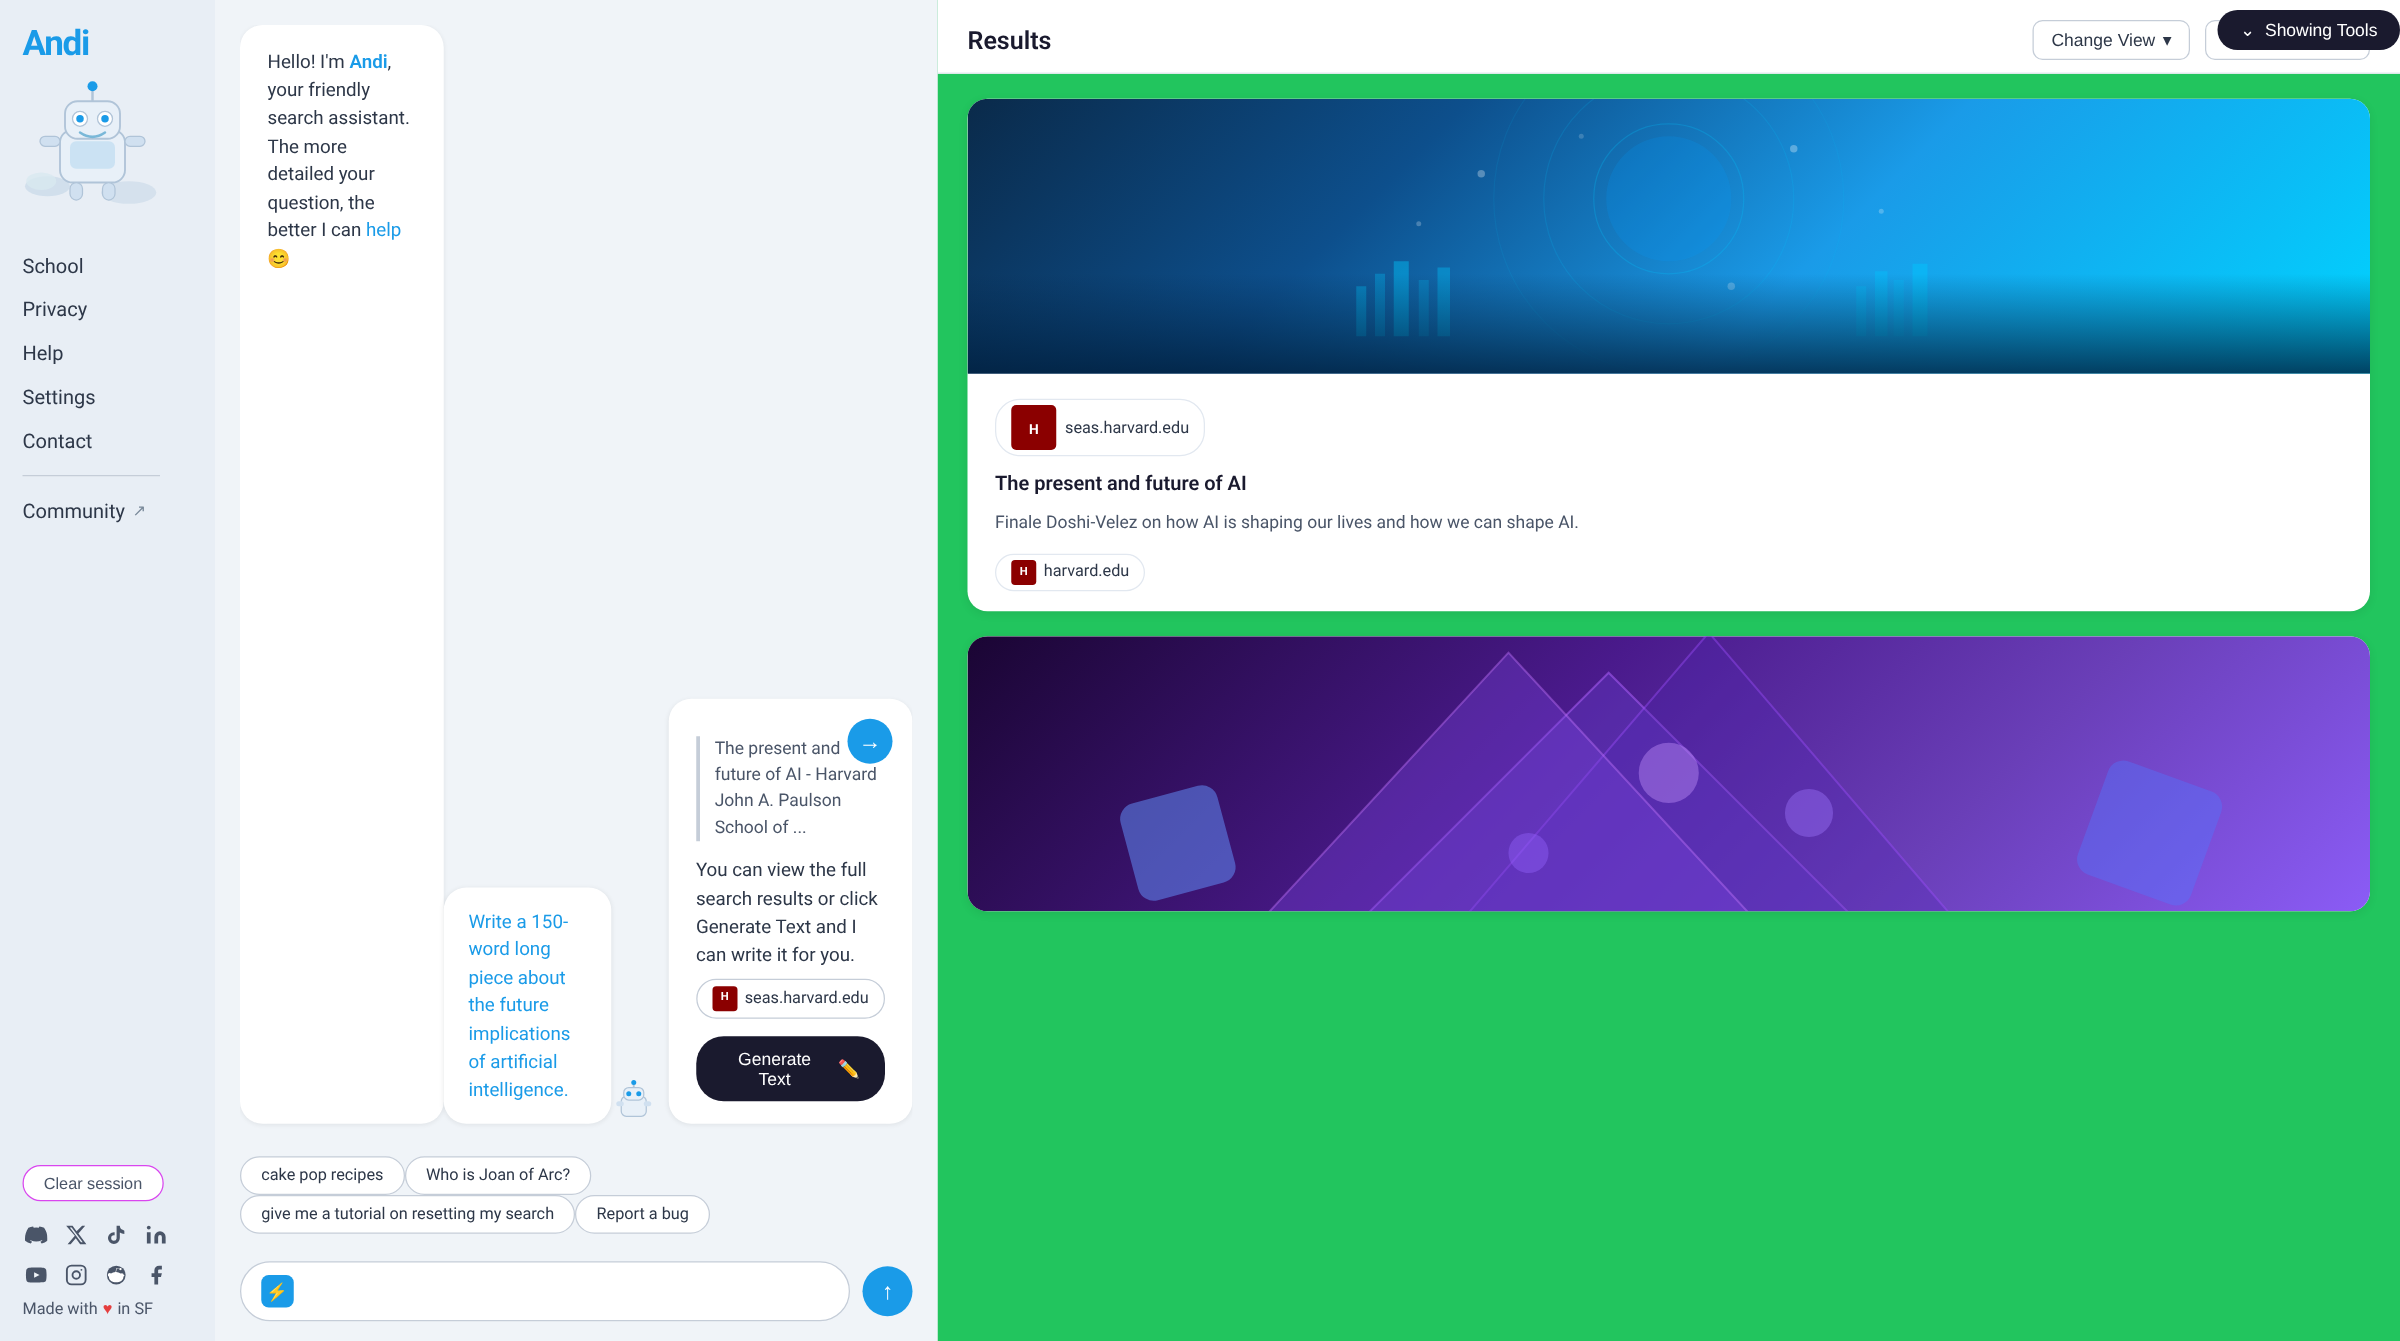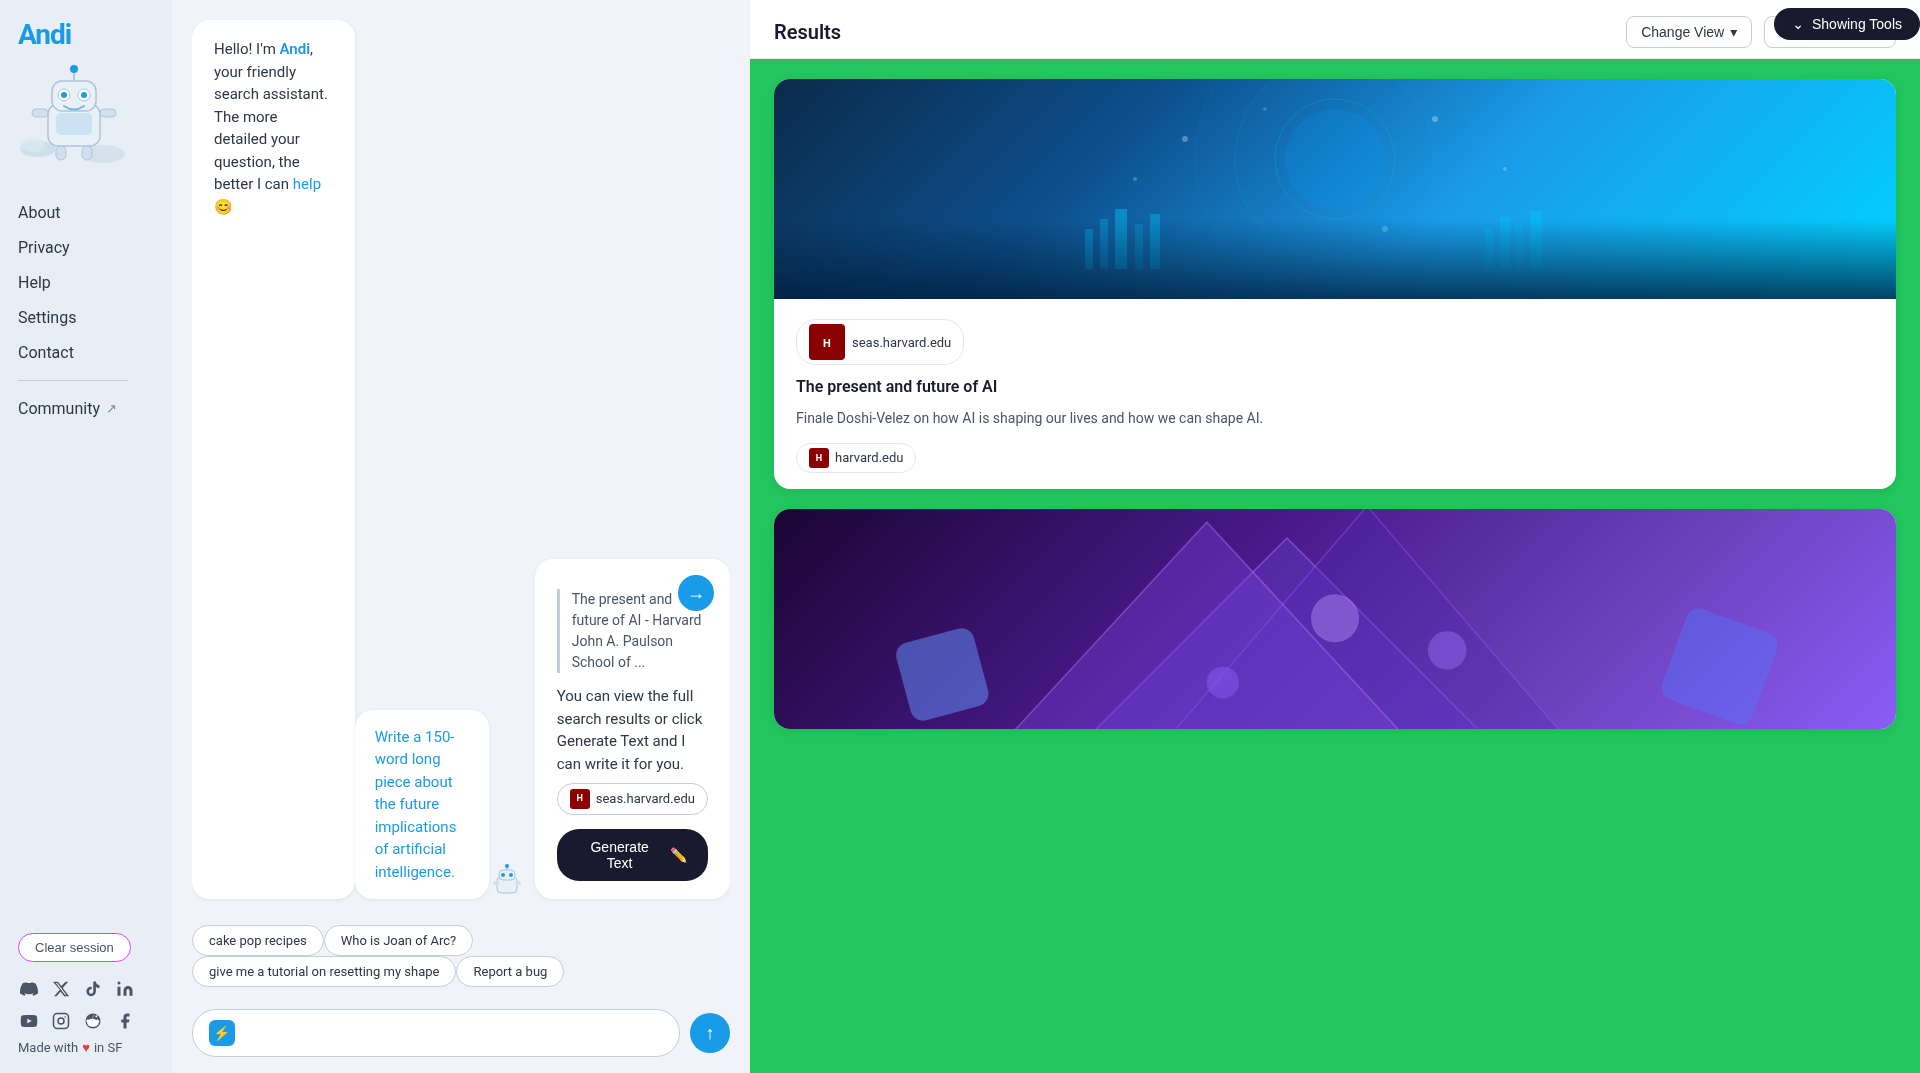--- a/index.html
+++ b/index.html
@@ -540,21 +540,21 @@
       <rect x="82" y="50" width="16" height="8" rx="4" fill="#d0e0f0" stroke="#b0c4d8" stroke-width="1"></rect>
 
       <rect x="38" y="54" width="36" height="22" rx="5" fill="#b8d8f0" opacity="0.6"></rect>
 
       <rect x="38" y="87" width="10" height="14" rx="5" fill="#d0e0f0" stroke="#b0c4d8" stroke-width="1"></rect>
       <rect x="64" y="87" width="10" height="14" rx="5" fill="#d0e0f0" stroke="#b0c4d8" stroke-width="1"></rect>
     </svg>
   </div>
 
   <nav class="sidebar-nav">
-    <a class="sidebar-nav-item">About</a>
+    <a class="sidebar-nav-item">School</a>
     <a class="sidebar-nav-item">Privacy</a>
     <a class="sidebar-nav-item">Help</a>
     <a class="sidebar-nav-item">Settings</a>
     <a class="sidebar-nav-item">Contact</a>
   </nav>
 
   <div class="sidebar-divider"></div>
 
   <div class="sidebar-community">
     <span>Community</span>
@@ -662,21 +662,21 @@
           <span class="pencil">✏️</span>
         </button>
       </div>
     </div>
 
   </div>
 
   <div class="suggestions">
     <div class="sugg-chip">cake pop recipes</div>
     <div class="sugg-chip">Who is Joan of Arc?</div>
-    <div class="sugg-chip">give me a tutorial on resetting my shape</div>
+    <div class="sugg-chip">give me a tutorial on resetting my search</div>
     <div class="sugg-chip">Report a bug</div>
   </div>
 
   <div class="chat-input-row">
     <div class="chat-input-wrap">
       <div class="bolt-icon">⚡</div>
       <input class="chat-input" type="text" placeholder="" style="">
     </div>
     <button class="send-btn">↑</button>
   </div>

